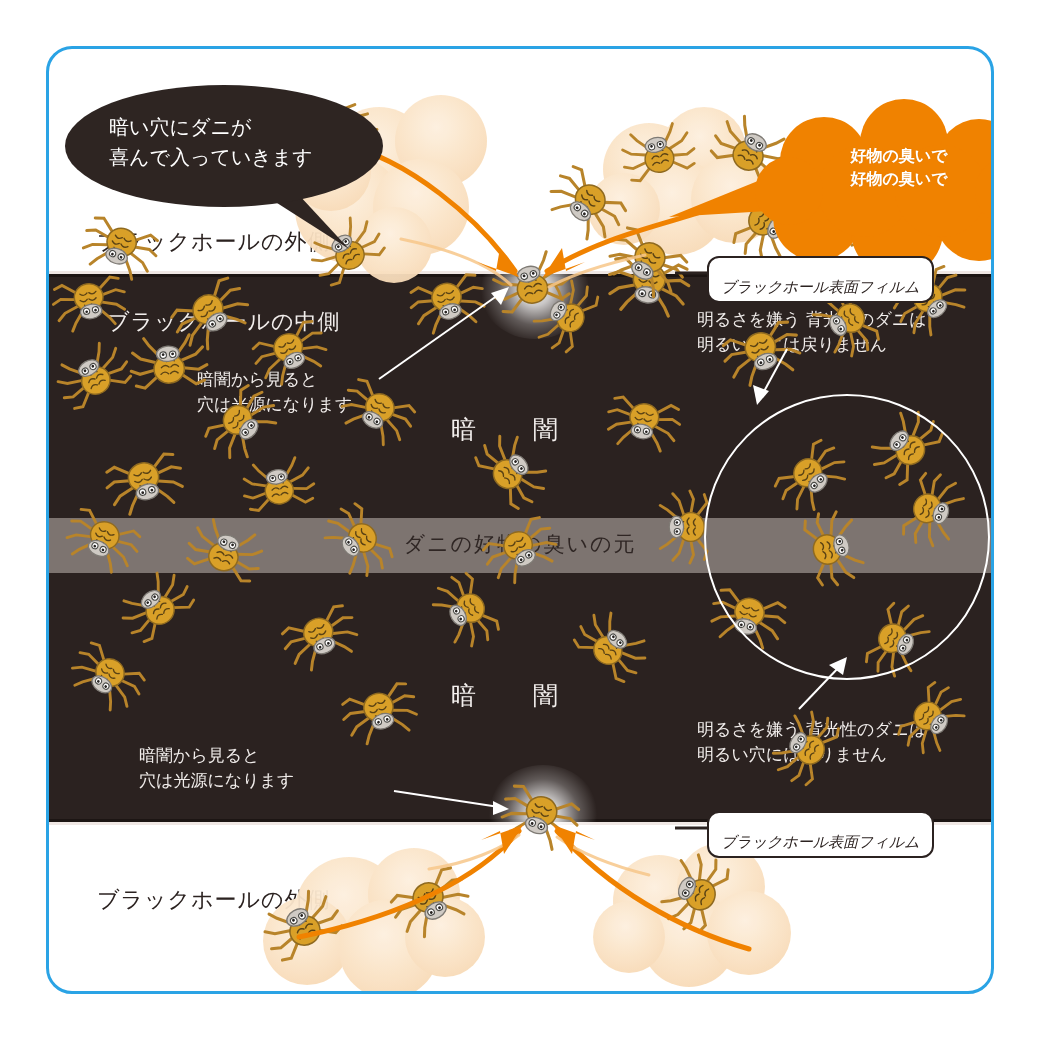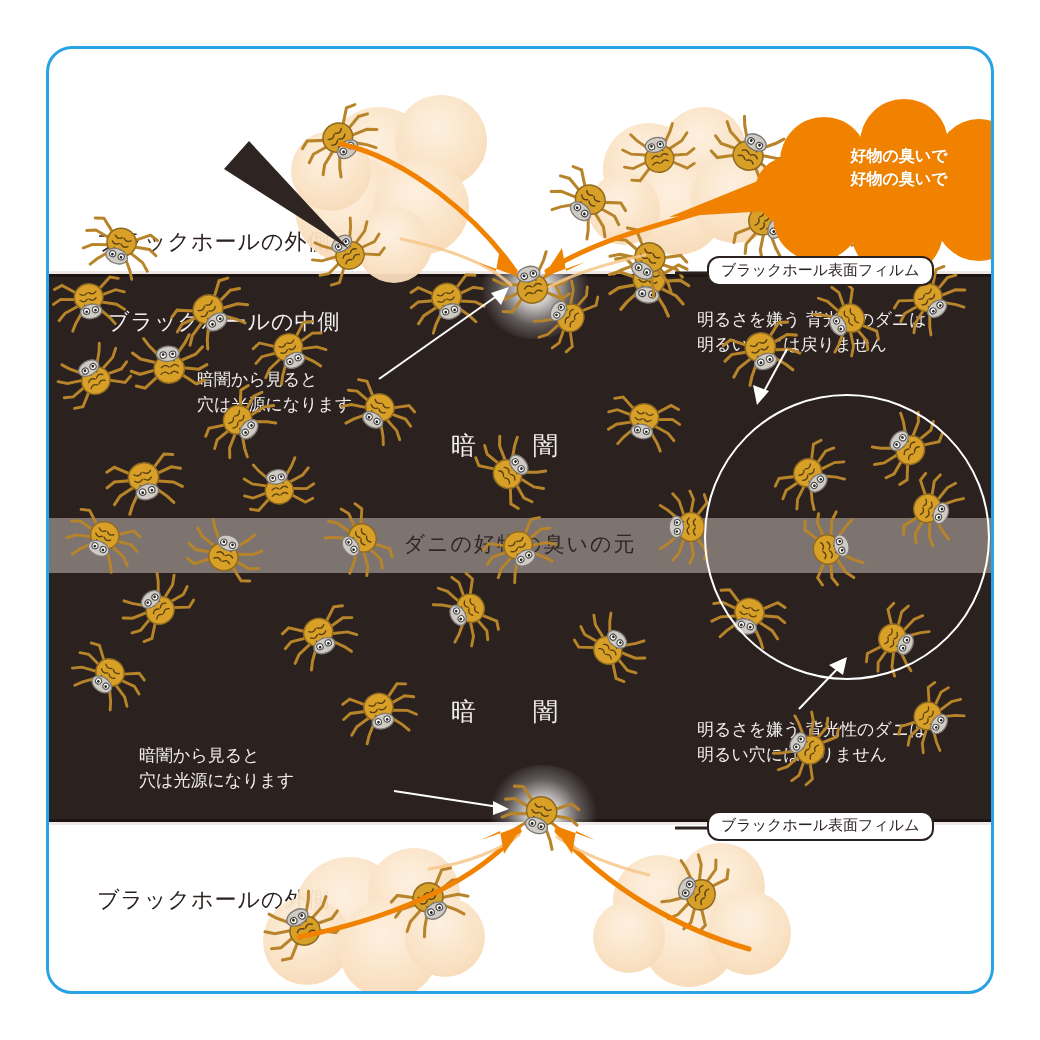--- a/index.html
+++ b/index.html
@@ -75,21 +75,20 @@
     line-height:1.45;
     color:#f2eeec;
     white-space:nowrap;
   }
   .darkword{
     position:absolute;
     font-size:25px;
     color:#f4f0ee;
     letter-spacing:16px;
     white-space:nowrap;
-    margin-top:16px;
   }
 
   
   #bubble-dark{
     position:absolute;
     left:16px;top:36px;
     width:318px;height:122px;
     background:#2e2522;
     border-radius:50%/50%;
     z-index:6;
@@ -128,25 +127,26 @@
     z-index:8;
     text-shadow:0 0 2px rgba(0,0,0,.08);
   }
 
   
   .film-tag{
     position:absolute;
     background:#ffffff;
     border:2px solid #2b2220;
     border-radius:12px;
-    padding:3px 12px 4px 12px;
+    padding:20px 12px 4px 12px;
     font-size:15px;
     color:#2b2220;
     white-space:nowrap;
     z-index:9;
+    font-style:italic;
   }
 
   
   #circle-hl{
     position:absolute;
     left:655px;top:345px;
     width:282px;height:282px;
     border:2px solid #ffffff;
     border-radius:50%;
     z-index:4;
@@ -347,20 +347,26 @@
     </svg>
 
     <div class="hole-glow" style="left:430px;top:190px;width:112px;height:100px;"></div>
     <div class="hole-glow" style="left:438px;top:716px;width:112px;height:100px;"></div>
 
     <div id="circle-hl"></div>
 
     <svg id="bubble-dark-tail" viewBox="0 0 318 240">
       <path d="M 200 92 L 300 200 L 175 120 Z" fill="#2e2522"></path>
     </svg>
+    <div id="bubble-dark">
+      <div id="bubble-dark-txt">
+        <div>暗い穴にダニが</div>
+        <div>喜んで入っていきます</div>
+      </div>
+    </div>
 
     <svg id="callout-orange" viewBox="0 0 390 190">
       <g fill="#f08200">
         <path d="M 20 118 L 148 66 L 155 110 Z"></path>
         <circle cx="175" cy="62" r="44"></circle>
         <circle cx="255" cy="44" r="44"></circle>
         <circle cx="330" cy="62" r="42"></circle>
         <circle cx="168" cy="118" r="44"></circle>
         <circle cx="248" cy="132" r="46"></circle>
         <circle cx="330" cy="118" r="44"></circle>

